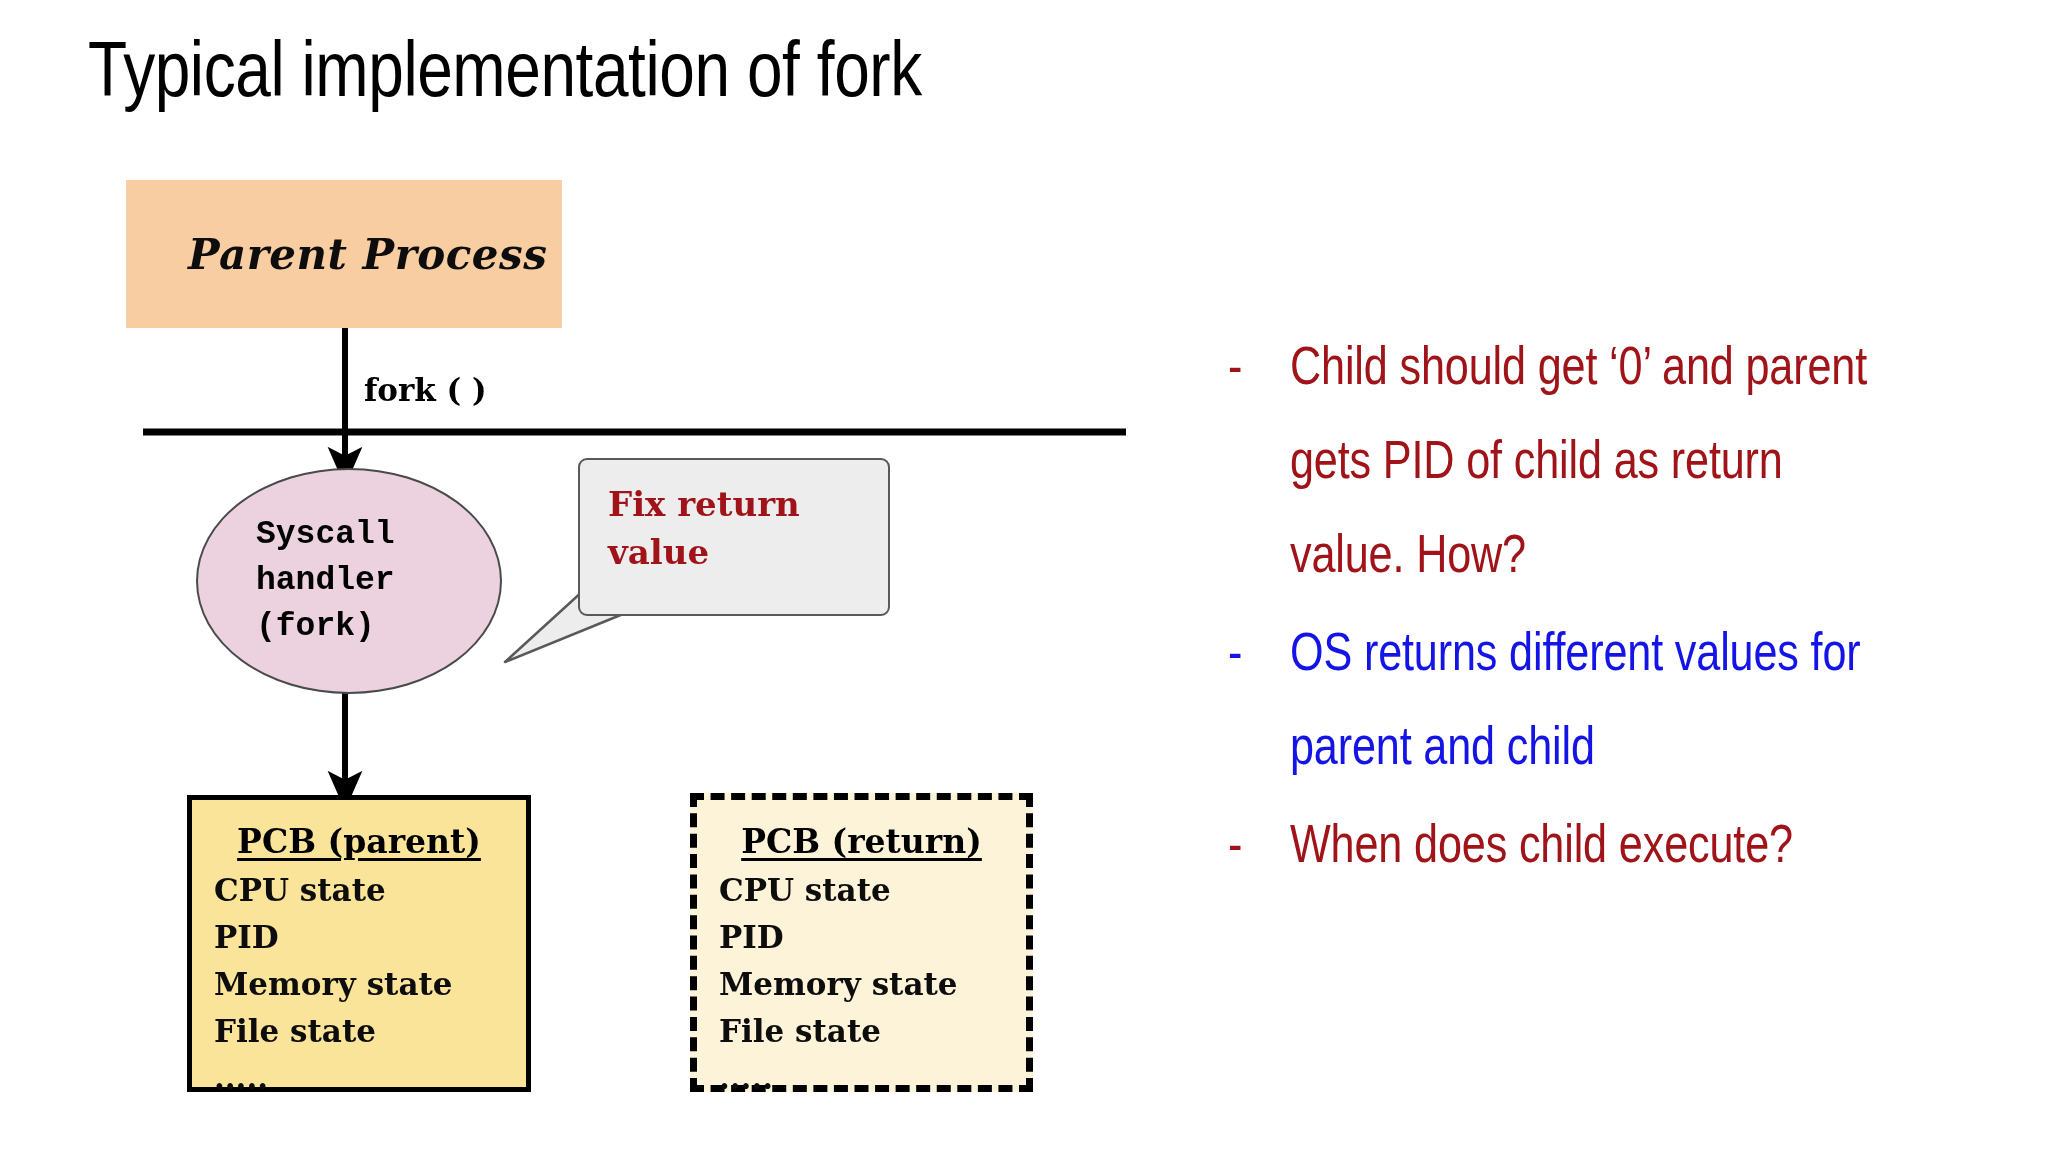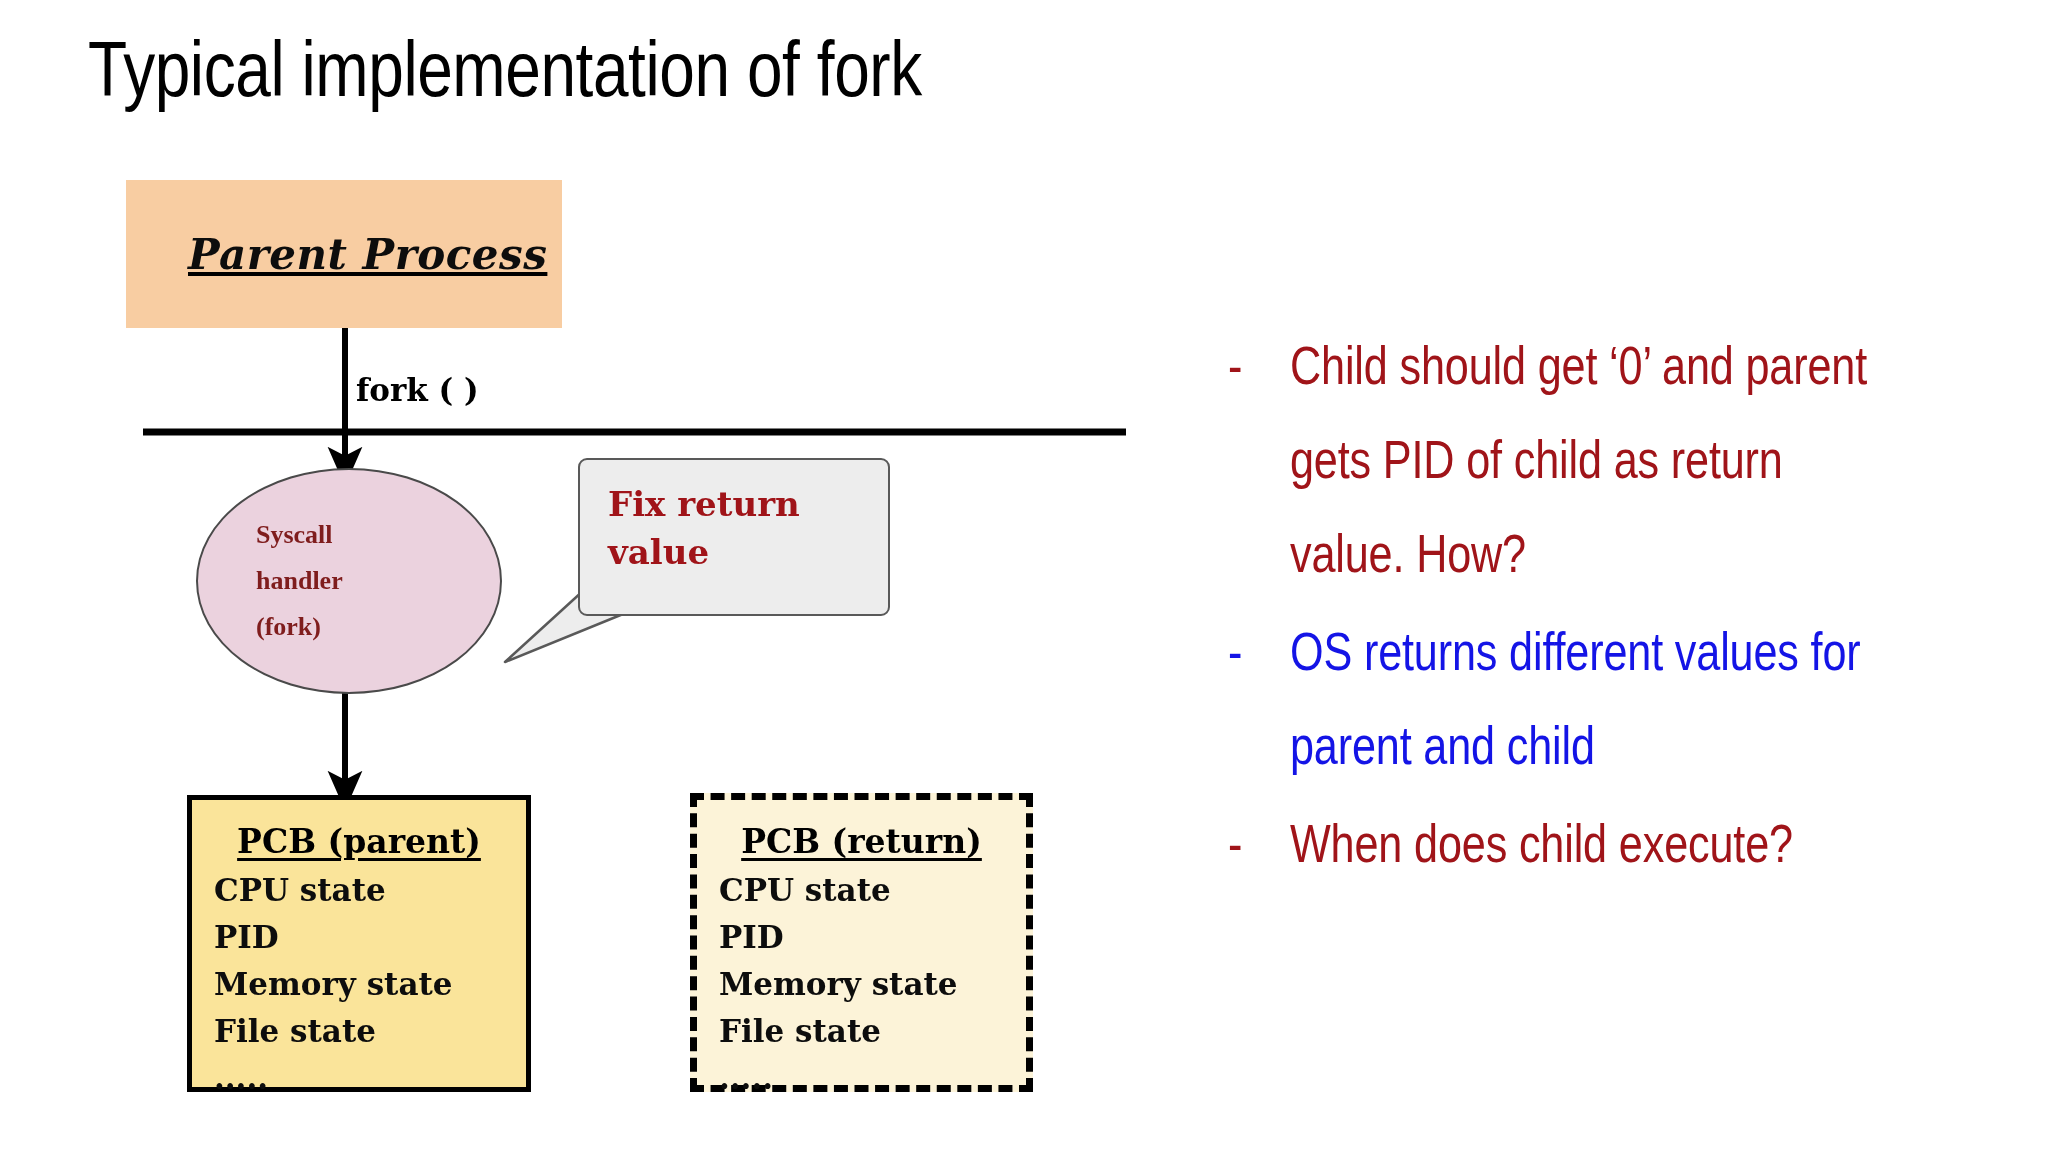--- a/index.html
+++ b/index.html
@@ -55,21 +55,21 @@
     font-family: "DejaVu Serif", "Liberation Serif", serif;
     font-style: italic;
     font-weight: bold;
     font-size: 42px;
     color: #0d0d0d;
     letter-spacing: 0.5px;
   }
 
   .fork-label {
     position: absolute;
-    left: 356px;
+    left: 364px;
     top: 372px;
     font-family: "DejaVu Serif", "Liberation Serif", serif;
     font-weight: bold;
     font-size: 31px;
     color: #000000;
     white-space: nowrap;
   }
 
   .syscall-ellipse {
     position: absolute;
@@ -80,25 +80,25 @@
     border-radius: 50%;
     background: #EBD2DE;
     border: 2.5px solid #4a4a4a;
     box-sizing: border-box;
     display: flex;
     flex-direction: column;
     justify-content: center;
     padding-left: 58px;
   }
   .syscall-line {
-    font-family: Liberation Serif, serif;
-    font-weight: bold;
-    font-size: 26px;
+    font-family: Liberation Mono, monospace;
+    font-weight: bold;
+    font-size: 33px;
     line-height: 46px;
-    color: #7f1d1d;
+    color: #000000;
   }
 
   .callout-bubble {
     position: absolute;
     left: 578px;
     top: 458px;
     width: 312px;
     height: 158px;
     background: #EDEDED;
     border: 2.5px solid #595959;
@@ -186,21 +186,21 @@
     width: 930px;
   }
 </style>
 </head>
 <body style="background: rgb(255, 255, 255);">
 
 <div id="slide-title" style="color: rgb(0, 0, 0);">Typical implementation of fork</div>
 
 <div id="diagram">
 
-  <div class="parent-process-box" style="background: rgb(248, 205, 162); text-decoration: underline;">
+  <div class="parent-process-box" style="background: rgb(248, 205, 162);">
     <span class="parent-process-label">Parent Process</span>
   </div>
 
   <svg width="1180" height="1152" style="position:absolute;left:0;top:0;pointer-events:none;">
     <defs>
       <marker id="arrowhead" markerWidth="7" markerHeight="7" refX="3.2" refY="3.1" orient="auto">
         <path d="M0,0.2 L6.6,3.1 L0,6 L1.5,3.1 Z" fill="#000000"></path>
       </marker>
     </defs>
 

